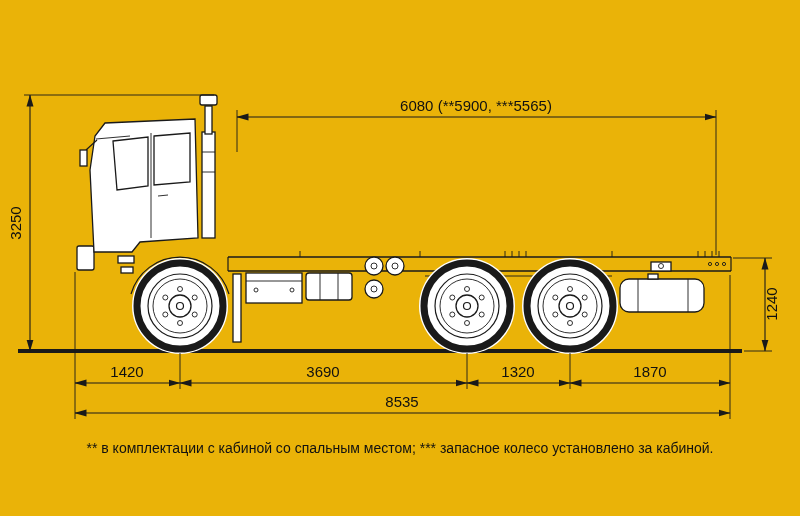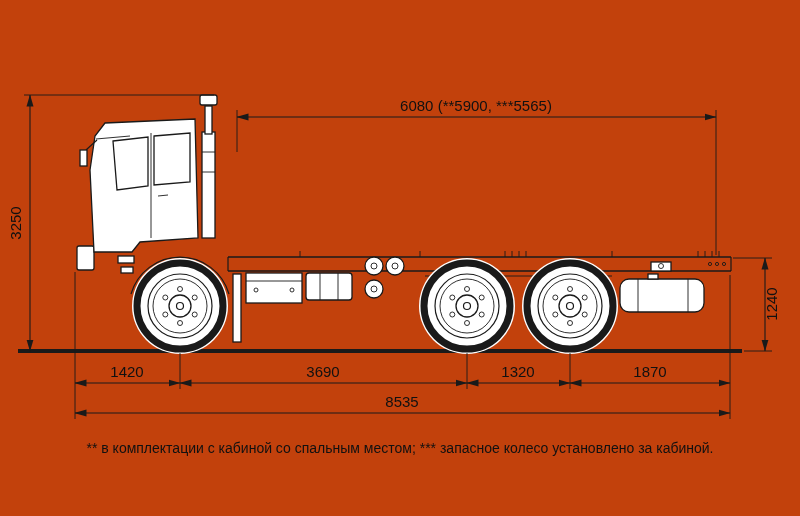--- a/index.html
+++ b/index.html
@@ -1,16 +1,16 @@
 <!DOCTYPE html>
 <html><head>
 <meta charset="utf-8">
 <style>
   html,body { margin:0; padding:0; background:#ffffff; }
-  #canvas { position:relative; width:800px; height:516px; background:#c2410c; overflow:hidden; }
+  #canvas { position:relative; width:800px; height:516px; background:#eab308; overflow:hidden; }
   svg text { font-family:"Liberation Sans","DejaVu Sans",sans-serif; fill:#111; }
   .dimtext  { font-size:15px; }
   .notetext { font-size:14px; }
   .ground { stroke:#1a1a1a; stroke-width:4; }
   .ln   { stroke:#1a1a1a; stroke-width:1.2; fill:none; }
   .ln2  { stroke:#1a1a1a; stroke-width:1.6; fill:none; }
   .thin { stroke:#1a1a1a; stroke-width:0.9; fill:none; }
   .dim  { stroke:#1a1a1a; stroke-width:1.1; fill:none; }
   .fillw { fill:#ffffff; stroke:#1a1a1a; stroke-width:1.3; }
   .tire { fill:none; stroke:#1a1a1a; stroke-width:7; }

